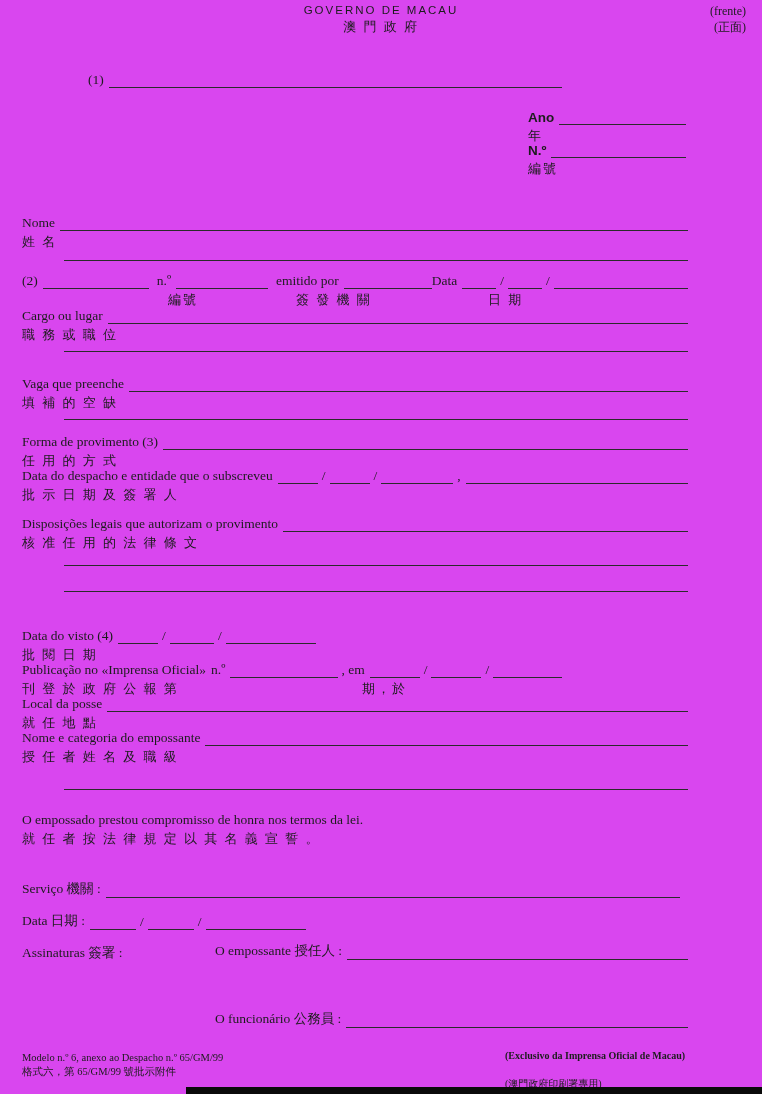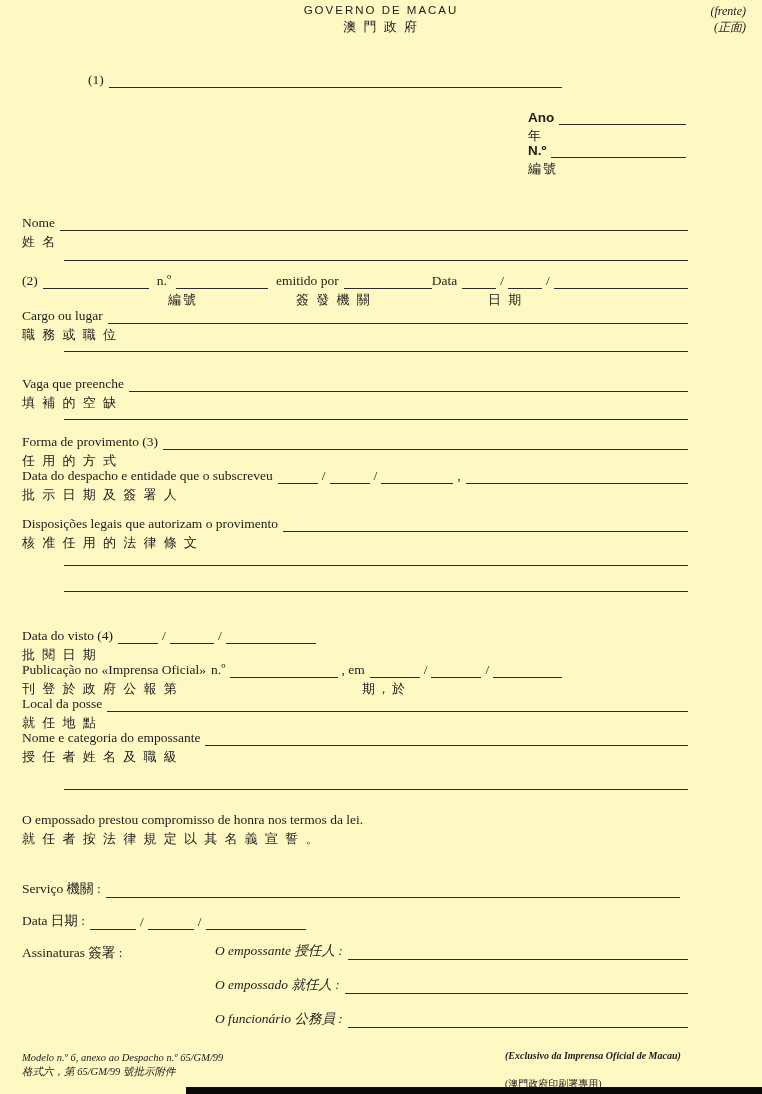--- a/index.html
+++ b/index.html
@@ -1,26 +1,26 @@
 <!DOCTYPE html>
 <html><head>
 <meta charset="utf-8">
 <style>
   *{margin:0;padding:0;box-sizing:border-box}
   html,body{background:#ffffff}
-  .page{position:relative;width:762px;height:1094px;background:#fef9c3;font-family:"Liberation Serif","DejaVu Serif",serif;font-size:13.5px;color:#1c1c1c;overflow:hidden}
+  .page{position:relative;width:762px;height:1094px;background:#d946ef;font-family:"Liberation Serif","DejaVu Serif",serif;font-size:13.5px;color:#1c1c1c;overflow:hidden}
   .abs{position:absolute;white-space:nowrap}
   .row{position:absolute;display:flex;align-items:flex-end;white-space:nowrap}
   .lbl{flex:0 0 auto;padding-right:5px}
   .fill{flex:1 1 auto;border-bottom:1px solid #2b2b2b;height:5px}
   .seg{flex:0 0 auto;display:inline-block;border-bottom:1px solid #2b2b2b;height:5px}
   .slash{flex:0 0 auto;padding:0 4px}
   .zh{font-size:13px;letter-spacing:2px}
   .sans{font-family:"Liberation Sans","DejaVu Sans",sans-serif}
-  .it{font-style:italic}
+  .it{}
   .line-only{position:absolute;border-bottom:1px solid #2b2b2b;height:14px}
   .center{text-align:center}
   .small{font-size:10.5px}
 </style>
 </head>
 <body>
 
 <div class="page">
 
   <div class="abs center" style="left:0;top:4px;width:100%">
@@ -166,24 +166,20 @@
     <span class="seg" style="width:46px"></span>
     <span class="slash">/</span>
     <span class="seg" style="width:100px"></span>
   </div>
 
   <div class="abs" style="left:22px;top:944px">Assinaturas 簽署 :</div>
   <div class="row" style="left:215px;top:942px;width:473px">
     <span class="lbl it">O empossante 授任人 :</span>
     <span class="fill"></span>
   </div>
-  <div class="row" style="left:215px;top:976px;width:473px">
-    <span class="lbl it">O empossado 就任人 :</span>
-    <span class="fill"></span>
-  </div>
   <div class="row" style="left:215px;top:1010px;width:473px">
     <span class="lbl it">O funcionário 公務員 :</span>
     <span class="fill"></span>
   </div>
 
   <div class="abs it small" style="left:22px;top:1052px">
     <div>Modelo n.º 6, anexo ao Despacho n.º 65/GM/99</div>
     <div style="margin-top:2px">格式六，第 65/GM/99 號批示附件</div>
   </div>
   <div class="abs" style="left:505px;top:1050px;font-size:10px">

